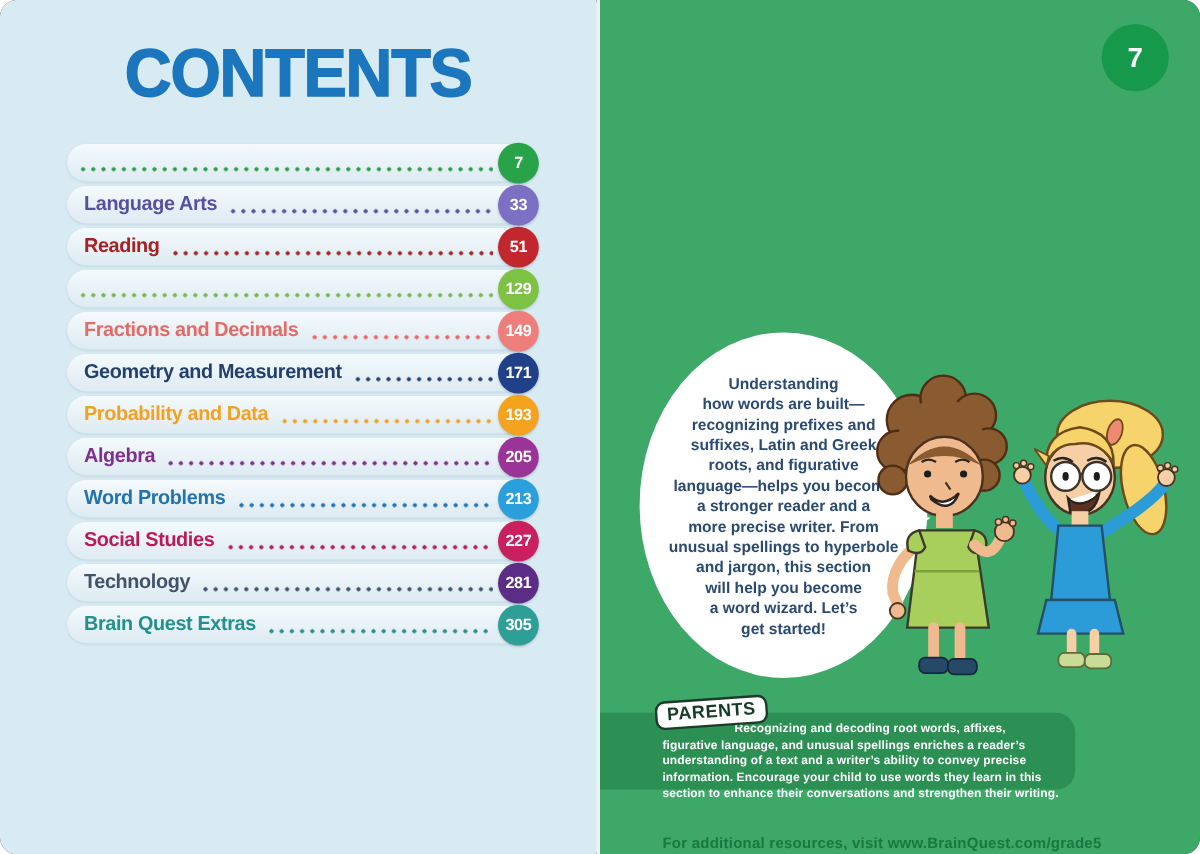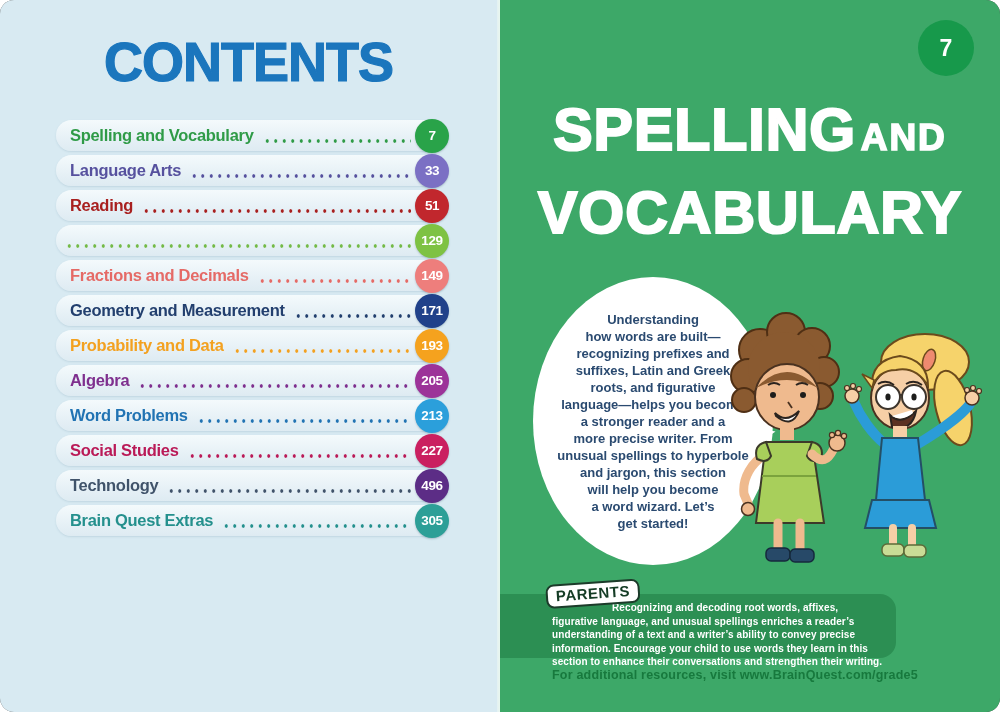--- a/index.html
+++ b/index.html
@@ -46,33 +46,32 @@
 
   .scene-svg { position:absolute; top:296px; right:12px; width:268px; height:292px; }
 
   .parents-panel { position:absolute; left:0; top:594px; width:396px; height:64px;
     background:#2c8f53; border-radius:0 16px 16px 0; }
   .parents-text { padding:7px 12px 0 52px; text-indent:60px; color:#fff; font-size:10px;
     font-weight:bold; line-height:13.5px; letter-spacing:0.1px; }
   .parents-tag { position:absolute; left:46px; top:-9px; background:#fff; color:#143c25;
     border:2.5px solid #1c3b2a; border-radius:8px; padding:1px 8px 2px; font-size:15px;
     font-weight:bold; letter-spacing:0.5px; transform:rotate(-4deg); transform-origin:left center; }
-  .resources { position:absolute; left:52px; top:668px; color:#17793d; font-size:12.5px;
+  .resources { position:absolute; left:52px; top:696px; color:#17793d; font-size:12.5px;
     font-weight:bold; letter-spacing:0.2px; }
 </style>
 </head>
 <body>
 
 <div class="spread">
 
   <div class="page-left" style="background: rgb(216, 234, 242); padding-left: 20px;">
     <h1 class="contents-title" style="color: rgb(27, 118, 189);">CONTENTS</h1>
     <div class="toc">
   <div class="toc-row" style="--c: #2f9b47; --badge: #29a349;">
-    <span class="toc-label">Spelling and Vocabulary</span>
     <span class="toc-dots"></span>
     <span class="toc-page">7</span>
   </div>
 
   <div class="toc-row" style="--c: #56519e; --badge: #7b70c4;">
     <span class="toc-label">Language Arts</span>
     <span class="toc-dots"></span>
     <span class="toc-page">33</span>
   </div>
 
@@ -122,43 +121,39 @@
   <div class="toc-row" style="--c: #ba1a57; --badge: #ca2060;">
     <span class="toc-label">Social Studies</span>
     <span class="toc-dots"></span>
     <span class="toc-page">227</span>
   </div>
 
 
   <div class="toc-row" style="--c: #40536a; --badge: #5c2d86;">
     <span class="toc-label">Technology</span>
     <span class="toc-dots"></span>
-    <span class="toc-page">496</span>
+    <span class="toc-page">281</span>
   </div>
 
 
   <div class="toc-row" style="--c: #24908d; --badge: #2d9f97;">
     <span class="toc-label">Brain Quest Extras</span>
     <span class="toc-dots"></span>
     <span class="toc-page">305</span>
   </div>
 </div>
   </div>
 
   <div class="gutter"></div>
 
   <div class="page-right" style="background: rgb(61, 168, 104);">
     <div class="page-badge" style="background: rgb(23, 153, 75);">
       <span>7</span>
     </div>
 
-    <div class="section-title">
-      <div><span class="big">SPELLING</span>&nbsp;<span class="small">AND</span></div>
-      <div class="big">VOCABULARY</div>
-    </div>
 
     <div class="bubble">
       <div class="bubble-text">Understanding
 how words are built—
 recognizing prefixes and
 suffixes, Latin and Greek
 roots, and figurative
 language—helps you become
 a stronger reader and a
 more precise writer. From

